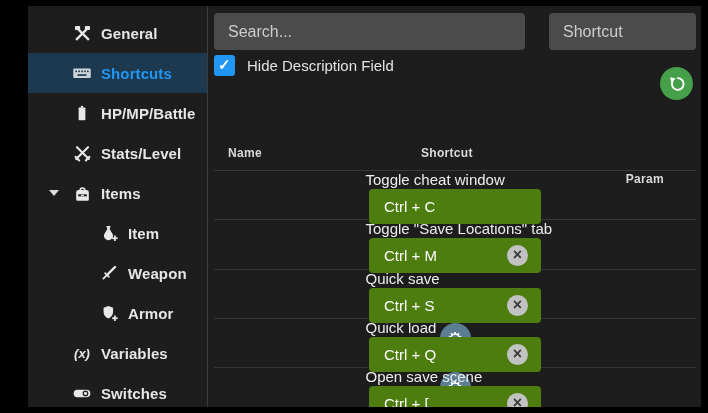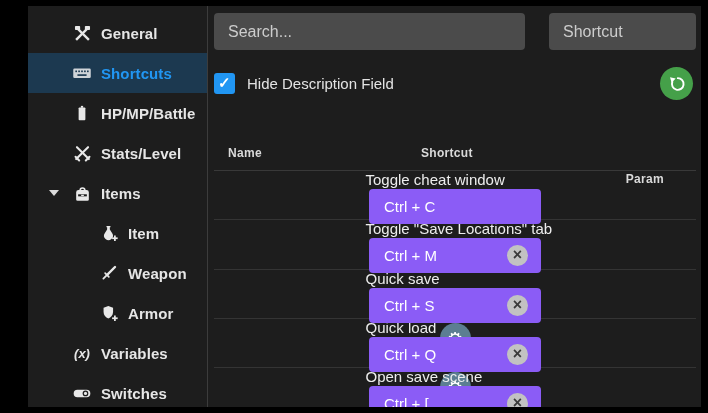--- a/index.html
+++ b/index.html
@@ -64,21 +64,21 @@
     background:#4b4b4b; border:none; border-radius:4px;
     color:#c4b5fd; font-size:16px;
     padding:0 14px; box-sizing:border-box;
     font-family:inherit; outline:none;
   }
   .search-input { left:6px; width:311px; }
   .shortcut-input { left:341px; width:147px; }
   .search-input::placeholder, .shortcut-input::placeholder { color:#cdcdcd; opacity:1; }
 
   .hide-row {
-    position:absolute; left:6px; top:66px; height:22px;
+    position:absolute; left:6px; top:48px; height:22px;
     display:flex; align-items:center; gap:12px; cursor:pointer;
   }
   .checkbox {
     width:21px; height:21px; background:var(--accent);
     border-radius:3px; position:relative; flex:none;
   }
   .checkbox::after {
     content:"\2713"; position:absolute; left:4px; top:1px;
     color:#fff; font-size:15px; font-weight:bold;
   }
@@ -101,21 +101,21 @@
   .th-param { right:32px; top:8px;margin-top:36px; }
 
   .trow { display:flex; align-items:center; height:48px; border-bottom:1px solid #343434;flex-direction:column; }
   .trow.tall { height:49px; }
   .tname {
     width:193px; padding-left:14px; flex:none;
     color:#ededed; font-size:15px; line-height:18px;
   }
   .tfield {
     position:relative; width:172px; height:35px; flex:none;
-    background:#8b5cf6; border-radius:4px;
+    background:#4d7c0f; border-radius:4px;
     display:flex; align-items:center; cursor:pointer;
   }
   .tval { color:#fff; font-size:15px; padding-left:15px; white-space:pre; }
   .clear-btn {
     position:absolute; right:13px; top:7px;
     width:21px; height:21px; border-radius:50%;
     background:#c2c2c2; border:none; padding:0;
     display:flex; align-items:center; justify-content:center;
     cursor:pointer;
   }

